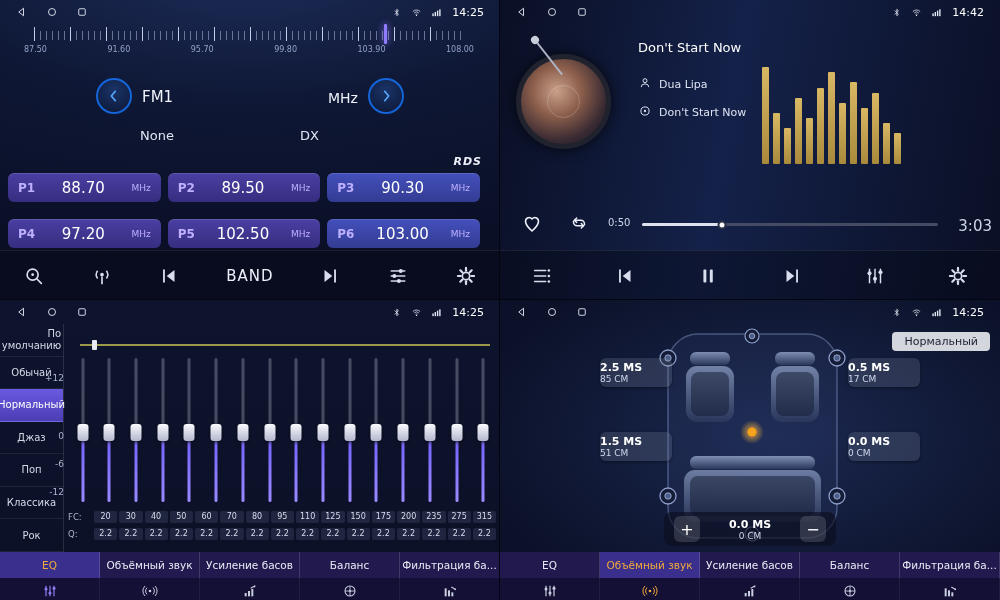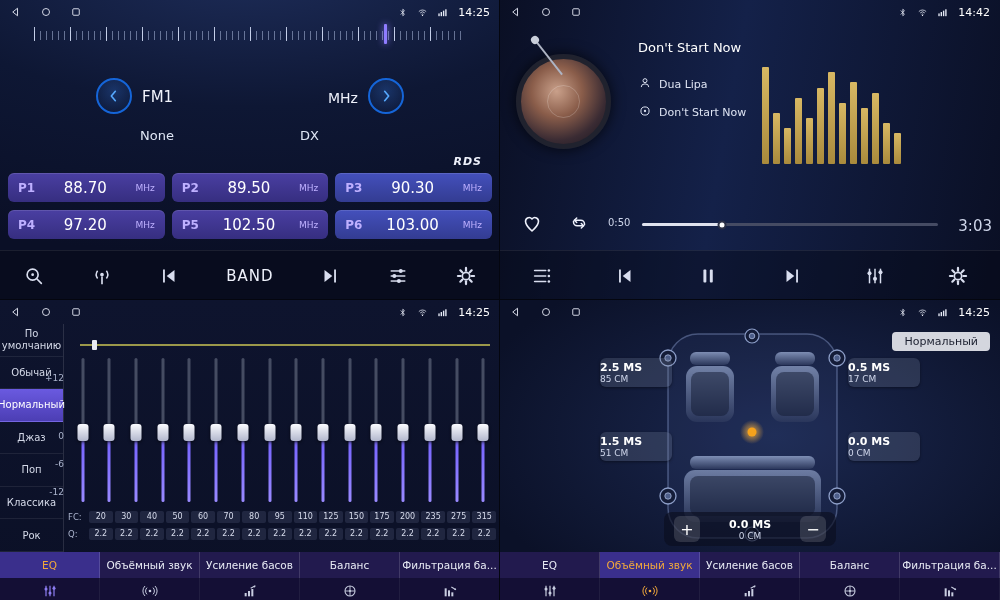--- a/index.html
+++ b/index.html
@@ -5,21 +5,21 @@
   *{margin:0;padding:0;box-sizing:border-box}
   html,body{width:1000px;height:600px;background:#000;font-family:"DejaVu Sans","Liberation Sans",sans-serif;color:#e8ecf8;overflow:hidden}
   #screen{display:grid;grid-template-columns:500px 500px;grid-template-rows:300px 300px;width:1000px;height:600px}
   .quad{position:relative;overflow:hidden;outline:1px solid #04060f}
   #q-radio{background:radial-gradient(140% 95% at 50% -10%,#1d2c58 0%,#0e1734 48%,#0a0f26 100%)}
   #q-player{background:linear-gradient(100deg,#0a0f24 0%,#142149 45%,#0a0f24 100%)}
   #q-eq{background:linear-gradient(180deg,#0e142e 0%,#0b1026 100%)}
   #q-surround{background:radial-gradient(62% 62% at 55% 45%,#1b2850 0%,#0b1128 100%)}
 
   
-  .statusbar{position:absolute;top:0;left:0;right:0;height:24px;display:flex;align-items:center;padding:0 10px;z-index:5}
+  .statusbar{position:absolute;top:0;left:0;right:0;height:24px;display:flex;align-items:center;padding:0 16px;z-index:5}
   .sb-left{display:flex;gap:18px;align-items:center;color:#e6eaf6}
   .sb-right{margin-left:auto;display:flex;gap:7px;align-items:center;color:#e6eaf6}
   .sb-ico svg{display:block}
   .sb-time{font-size:11px;color:#fff;margin-left:3px}
 
   
   .toolbar{position:absolute;left:0;right:0;bottom:0;height:50px;display:flex;align-items:center;justify-content:space-around;border-top:1px solid rgba(255,255,255,.08);background:rgba(5,8,20,.4);color:#d9deef}
   .tb-item{display:flex;align-items:center;justify-content:center}
   .tb-band{font-size:15px;letter-spacing:1px;color:#eef1fb}
 
@@ -31,21 +31,21 @@
   .scale-labels{position:absolute;top:45px;left:24px;width:450px;display:flex;justify-content:space-between;font-size:8px;color:#93a3c8}
   .freq-btn{position:absolute;width:36px;height:36px;border-radius:50%;border:2px solid #1565d8;background:radial-gradient(circle at 50% 35%,rgba(45,105,200,.35),rgba(10,20,50,.2));display:flex;align-items:center;justify-content:center;color:#57aaff;top:78px}
   #btn-prev-freq{left:96px}
   #btn-next-freq{left:368px}
   .band-label{position:absolute;left:142px;top:88px;font-size:15px;color:#f2f4fc}
   .freq-big{position:absolute;left:192px;top:74px;width:126px;text-align:center;font-size:31px;font-weight:bold;color:#fff;letter-spacing:1px}
   .freq-unit{position:absolute;left:328px;top:90px;font-size:14px;color:#eef1fb}
   .radio-none{position:absolute;left:132px;top:128px;width:50px;text-align:center;font-size:13px;color:#dfe6f5}
   .radio-dx{position:absolute;left:300px;top:128px;font-size:13px;color:#dfe6f5}
   .rds-badge{position:absolute;right:18px;top:155px;font-size:11px;font-style:italic;font-weight:bold;color:#eef1fb;letter-spacing:1px}
-  .presets{position:absolute;left:8px;right:8px;top:173px;display:grid;grid-template-columns:repeat(3,1fr);grid-template-rows:29px 29px;gap:8px 7px}
+  .presets{position:absolute;left:8px;right:20px;top:173px;display:grid;grid-template-columns:repeat(3,1fr);grid-template-rows:29px 29px;gap:17px 7px}
   .preset{border-radius:6px;display:flex;align-items:center;justify-content:space-between;padding:0 10px;background:linear-gradient(180deg,#4a3fa2,#362e80);box-shadow:inset 0 1px 0 rgba(255,255,255,.12)}
   .preset.alt{background:linear-gradient(180deg,#4450bc,#333c92)}
   .preset .p{font-size:12px;font-weight:bold;color:#beb0ff}
   .preset .f{font-size:15px;color:#fff}
   .preset .u{font-size:9px;color:#beb0ff}
 
   
   .album{position:absolute;left:16px;top:54px;width:95px;height:95px;border-radius:50%;background:radial-gradient(circle at 42% 38%,#c9a08a 0%,#8a5d4a 35%,#3a2b33 68%,#17141f 100%);border:5px solid #20222e;box-shadow:0 0 14px rgba(0,0,0,.7)}
   .album::after{content:"";position:absolute;inset:26px;border-radius:50%;border:1px solid rgba(255,255,255,.2)}
   .tonearm{position:absolute;left:34px;top:40px;width:2px;height:44px;background:#aeb4c4;transform:rotate(-38deg);transform-origin:top center}
@@ -59,32 +59,32 @@
   .ctl-heart{position:absolute;left:20px;top:211px;color:#eef1fb}
   .ctl-repeat{position:absolute;left:68px;top:212px;color:#eef1fb}
   .t-elapsed{position:absolute;left:108px;top:217px;font-size:10px;color:#cfd6ea}
   .t-duration{position:absolute;right:8px;top:217px;font-size:15px;color:#cfd6ea}
   .progress{position:absolute;left:142px;top:223px;width:296px;height:3px;background:#454b63;border-radius:2px}
   .progress-fill{position:absolute;left:0;top:0;bottom:0;background:#dfe2ee;border-radius:2px}
   .progress-handle{position:absolute;top:50%;width:9px;height:9px;border-radius:50%;background:#fff;border:2px solid #2a2f45;transform:translate(-50%,-50%)}
 
   
   .eq-sidebar{position:absolute;left:0;top:24px;width:64px;bottom:48px;border-right:1px solid rgba(255,255,255,.12);display:flex;flex-direction:column}
-  .eq-preset{flex:1;display:flex;align-items:center;justify-content:center;text-align:center;font-size:10px;color:#d4d9e8;border-bottom:1px solid rgba(255,255,255,.08);padding:0 7px;line-height:1.15}
+  .eq-preset{flex:1;display:flex;align-items:center;justify-content:center;text-align:right;font-size:10px;color:#d4d9e8;border-bottom:1px solid rgba(255,255,255,.08);padding:0 7px;line-height:1.15}
   .eq-preset.sel{background:linear-gradient(180deg,#6a5ae0,#4c3eb4);color:#fff}
   .master{position:absolute;left:80px;right:10px;top:40px;height:10px}
   .master-line{position:absolute;left:0;right:0;top:4px;height:2px;background:#9b984a}
   .master-knob{position:absolute;top:0;width:5px;height:10px;background:#e8eaf2;border-radius:1px;left:3%}
   .db-label{position:absolute;left:42px;width:22px;text-align:right;font-size:9px;color:#aab3cc}
   .dbl-0{top:73px}.dbl-1{top:131px}.dbl-2{top:159px}.dbl-3{top:187px}
   #eq-sliders{position:absolute;left:76px;right:10px;top:58px;height:144px;display:flex;justify-content:space-between}
   .eqslider{position:relative;width:13px;height:144px}
   .eqtrack{position:absolute;left:50%;transform:translateX(-50%);top:0;bottom:0;width:3px;border-radius:2px;background:linear-gradient(180deg,#454c62 0%,#454c62 50%,#7a68ff 62%,#9a8aff 100%);box-shadow:0 6px 8px -3px rgba(122,104,255,.8)}
   .eqknob{position:absolute;left:50%;transform:translateX(-50%);top:66px;width:11px;height:17px;border-radius:3px;background:linear-gradient(180deg,#fafbff,#b2b7cd);box-shadow:0 1px 3px rgba(0,0,0,.7)}
-  .eq-valrow{position:absolute;left:68px;right:4px;height:13px;display:flex;align-items:center;gap:3px}
+  .eq-valrow{position:absolute;left:68px;right:4px;height:13px;display:flex;align-items:center;gap:8px}
   #fc-row{top:210px}
   #q-row{top:227px}
   .eq-rowlabel{width:18px;font-size:8.5px;color:#aab3cc;flex:none}
   .eqcell{flex:1;font-size:8px;color:#d7dcec;background:rgba(130,140,180,.18);border-radius:2px;text-align:center;height:12px;line-height:12px}
 
   
   .tabbar{position:absolute;left:0;right:0;bottom:0;height:48px}
   .tabrow{display:flex;height:26px;background:#221a4e}
   .tab{flex:1;display:flex;align-items:center;justify-content:center;font-size:10.5px;color:#e7eaf4;border-right:1px solid rgba(255,255,255,.14);white-space:nowrap;overflow:hidden}
   .tab.active{background:#3a2f8c;color:#f2a93b}
@@ -157,20 +157,28 @@
             </svg>
           </span>
         <span class="sb-time">14:25</span>
       </div>
     </div>
 
     <div class="ruler">
       <div class="ruler-minor"></div>
       <div class="ruler-major"></div>
       <div class="ruler-marker" style="left: 81.5%;"></div>
+    </div>
+    <div class="scale-labels">
+      <span>87.50</span>
+        <span>91.60</span>
+        <span>95.70</span>
+        <span>99.80</span>
+        <span>103.90</span>
+        <span>108.00</span>
     </div>
 
     <div class="freq-btn" id="btn-prev-freq">
         <svg width="16" height="16" viewBox="0 0 24 24">
           <polyline points="14,5 8,12 14,19" fill="none" stroke="currentColor" stroke-width="2.4" stroke-linecap="round" stroke-linejoin="round"></polyline>
         </svg>
       </div>
     <div class="band-label">FM1</div>
     <div class="freq-unit">MHz</div>
     <div class="freq-btn" id="btn-next-freq">

